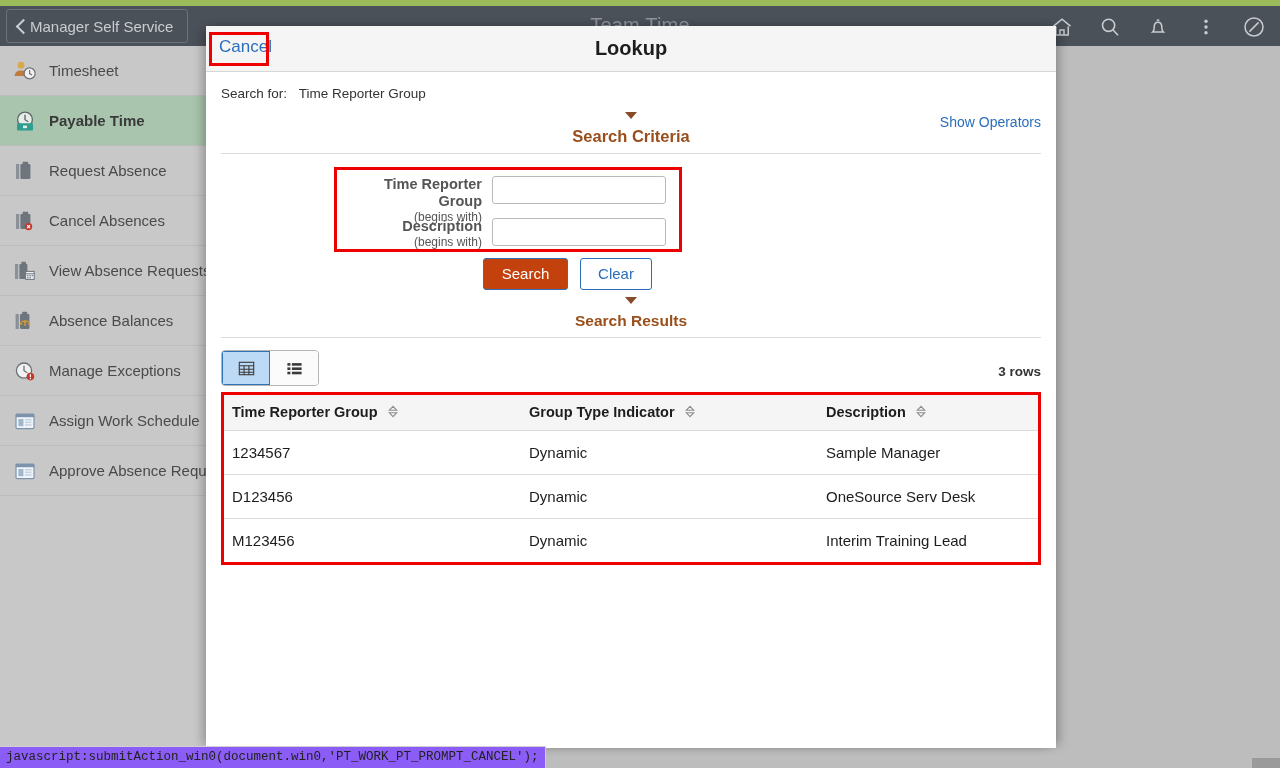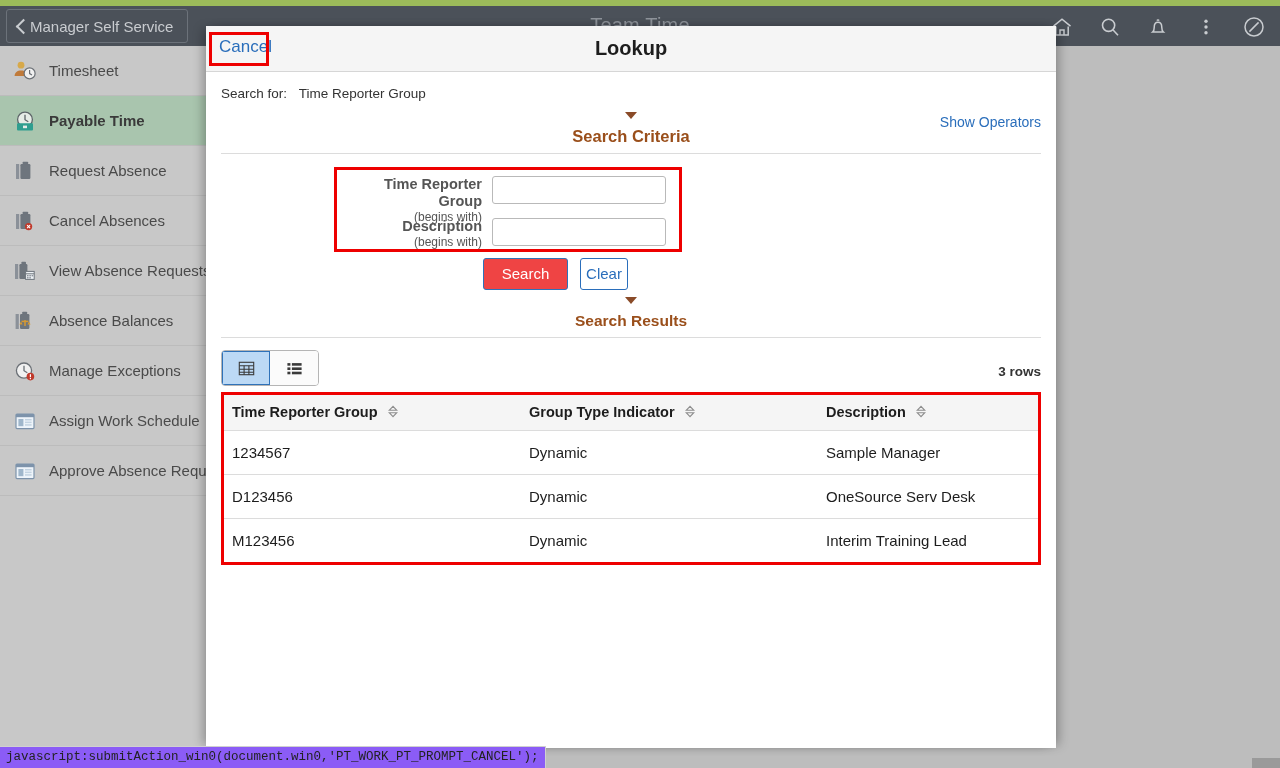--- a/index.html
+++ b/index.html
@@ -288,26 +288,26 @@
     font-size: 15px;
     border-radius: 3px;
     box-sizing: border-box;
     cursor: pointer;
     height: 32px;
     line-height: 30px;
     text-align: center;
   }
   .btn-primary {
     width: 85px;
-    background: #ef4444;
+    background: #c2410c;
     border: 1px solid #2f72b9;
     color: #ffffff;
   }
   .btn-secondary {
-    width: 48px;
+    width: 72px;
     background: #ffffff;
     border: 1px solid #2a6ebb;
     color: #2a6ebb;
   }
 
   
   .results-head { margin-top: 7px; }
   .toolbar-row {
     position: relative;
     margin-top: 12px;

